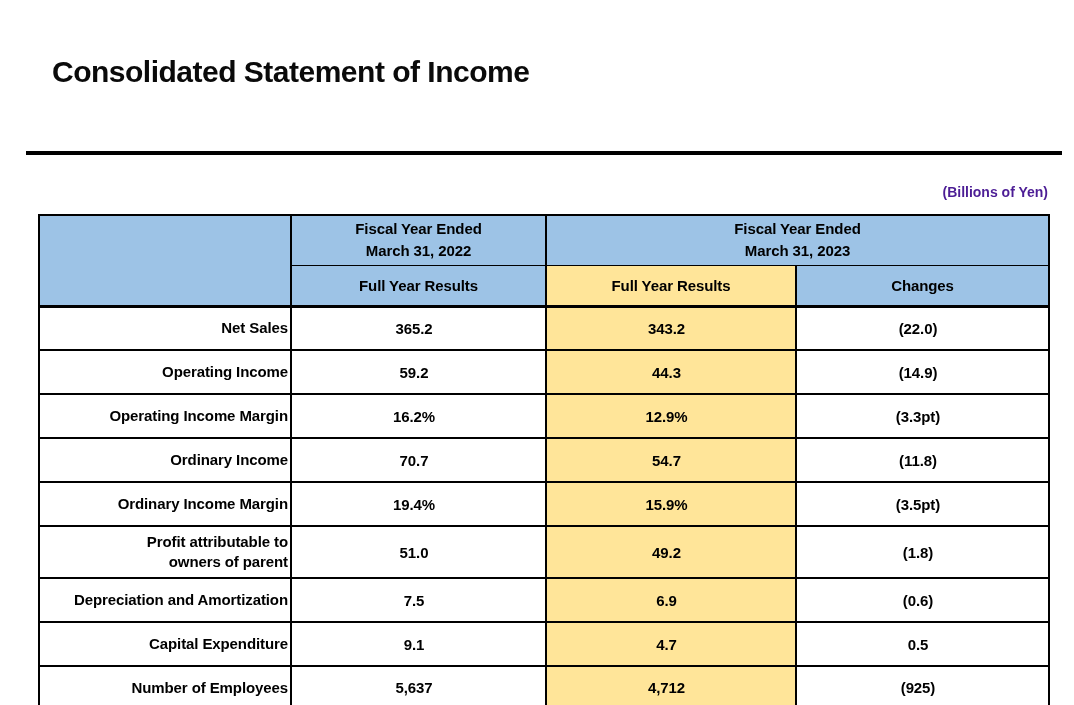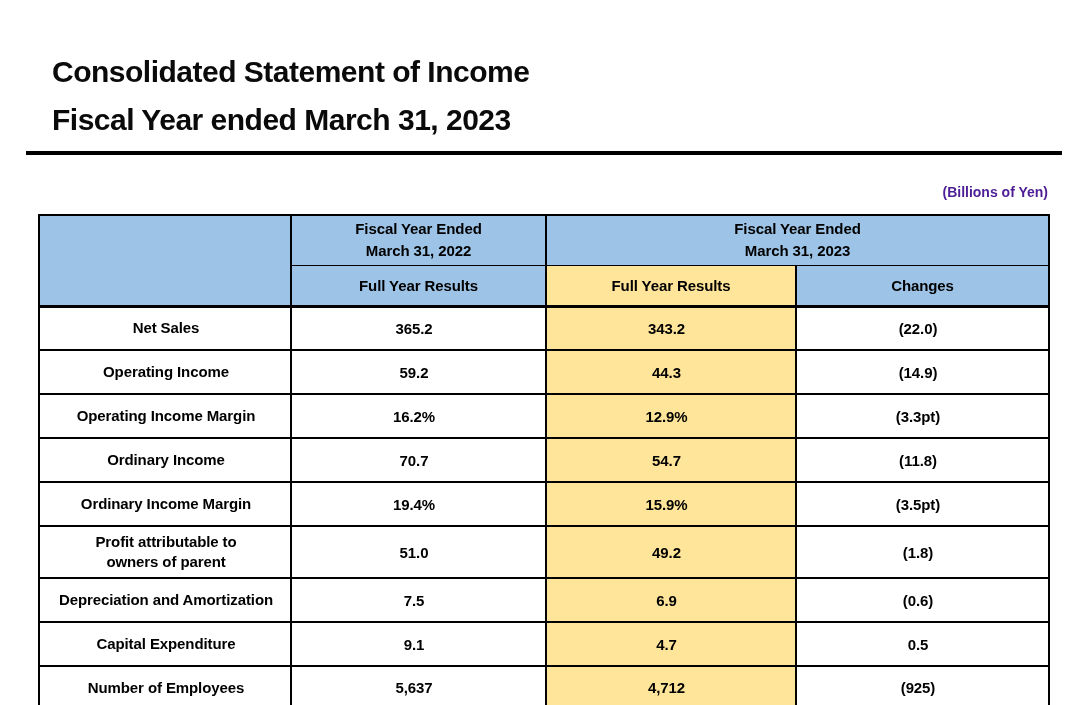--- a/index.html
+++ b/index.html
@@ -81,42 +81,41 @@
 
   
   .income-table tbody tr { height: 44px; }
   .income-table tbody tr.row-tall { height: 52px; }
   .income-table tbody tr:first-child th,
   .income-table tbody tr:first-child td { border-top: 3px solid #000000; }
   .income-table tbody tr:last-child th,
   .income-table tbody tr:last-child td { border-bottom: 3px solid #000000; }
 
   .income-table tbody th.row-label {
-    text-align: center;
+    text-align: right;
     vertical-align: middle;
     padding-left: 4px;
     padding-right: 2px;
     white-space: pre-line;
     line-height: 20px;
     font-weight: bold;
   }
   .income-table td.num {
     text-align: center;
     vertical-align: middle;
     padding-right: 9px;
   }
 </style>
 </head>
 <body>
 
 <div class="page">
 
   <div class="title-block">
     <div>Consolidated Statement of Income</div>
-    <div>Fiscal Year ended March 31, 2023</div>
   </div>
 
   <div class="title-rule"></div>
 
   <div class="unit-note">(Billions of Yen)</div>
 
   <table class="income-table">
     <colgroup>
       <col class="c-label">
         <col class="c-fy22">

